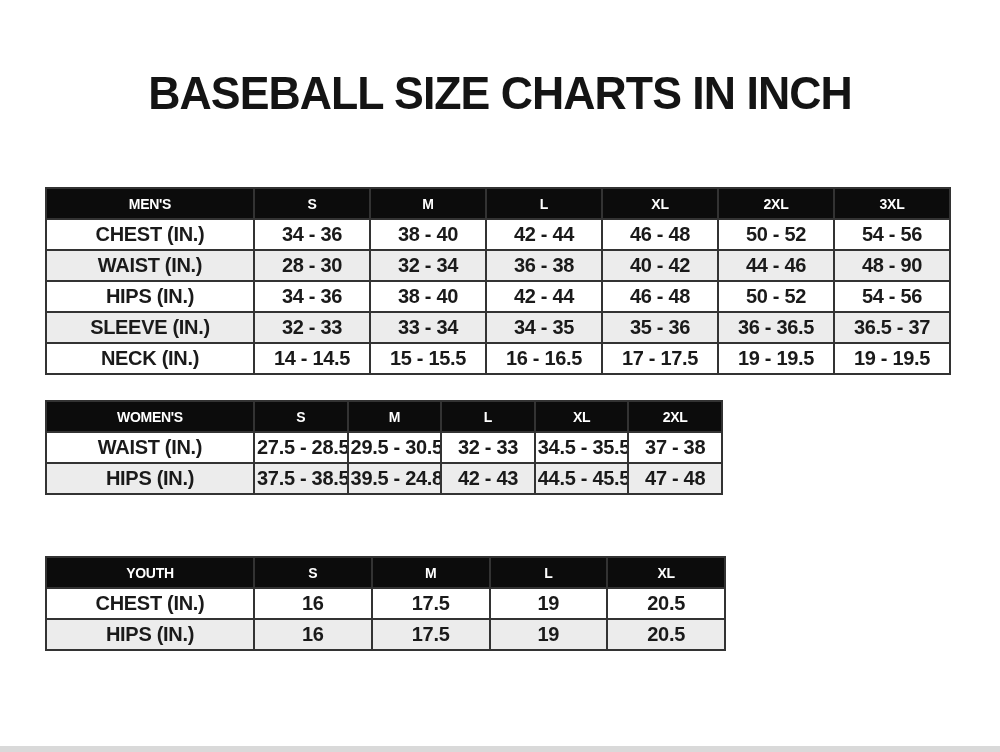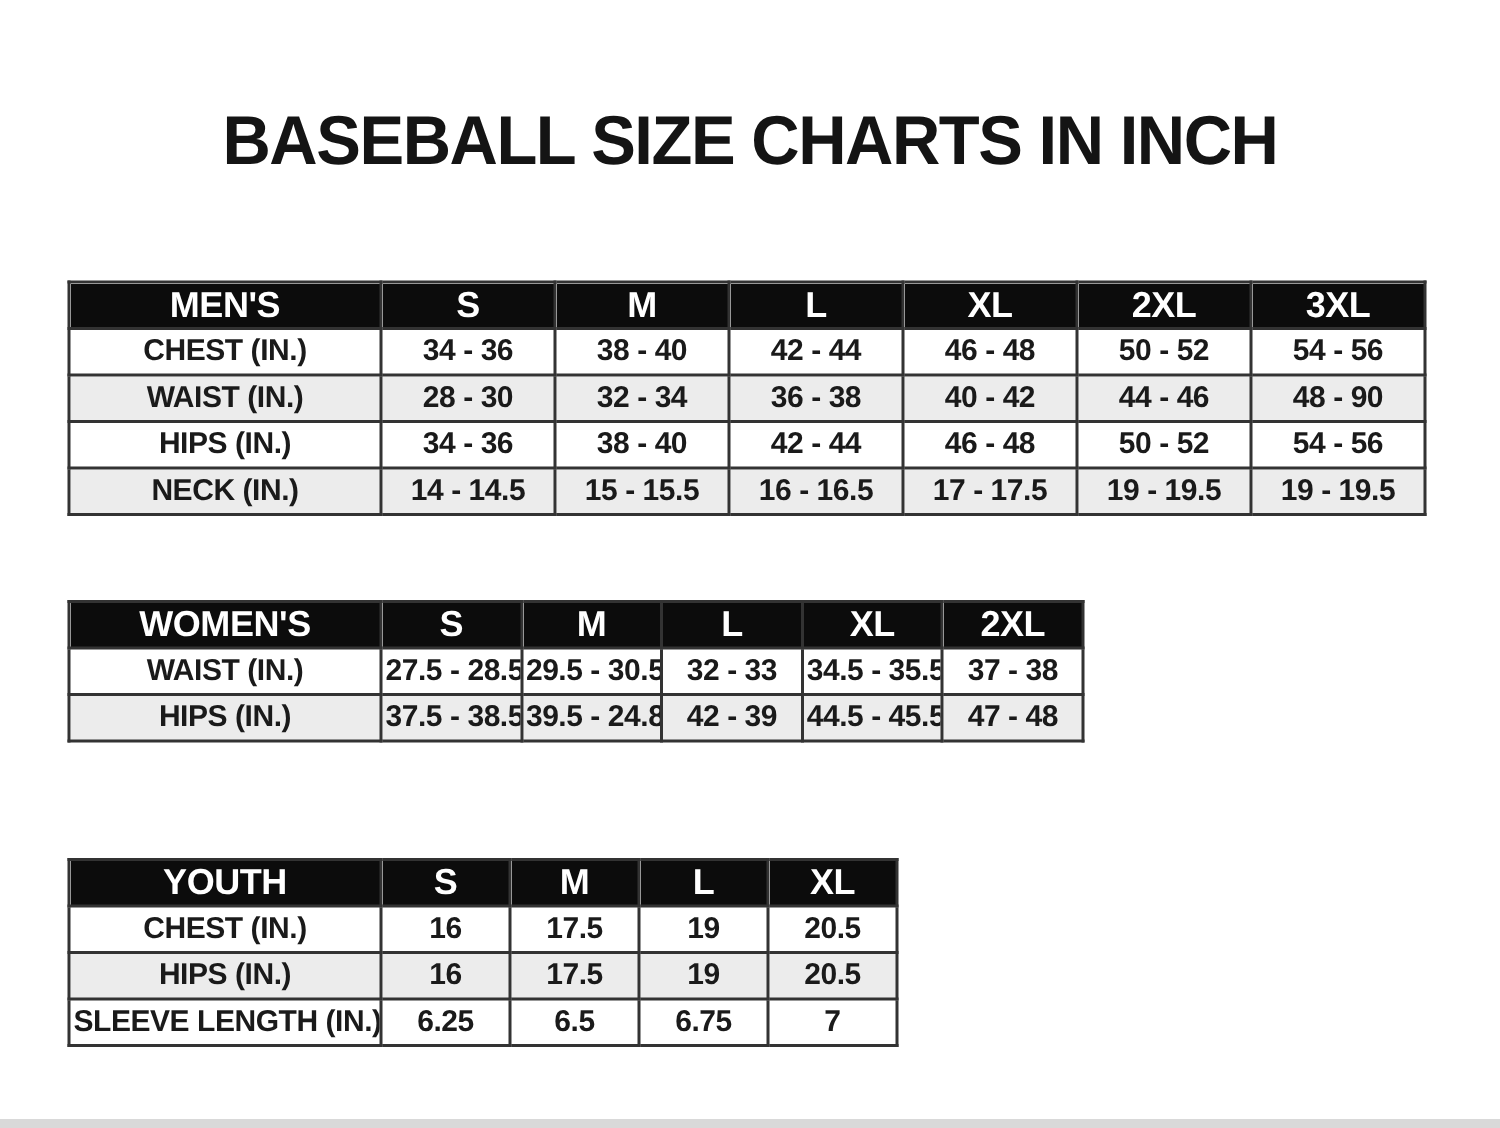--- a/index.html
+++ b/index.html
@@ -25,41 +25,41 @@
     font-weight:bold;
     color:#141414;
     letter-spacing:-1px;
     transform:scaleX(0.97);
     white-space:nowrap;
     line-height:1;
   }
   .tablewrap{position:absolute;left:45px;}
   .t-mens{top:187px;width:906px;}
   .t-womens{top:400px;width:678px;}
-  .t-youth{top:572px;width:554px;}
+  .t-youth{top:556px;width:681px;}
   table{
     width:100%;
     border-collapse:collapse;
     table-layout:fixed;
   }
   th,td{
     border:2px solid var(--border);
     height:29px;
     padding:0 2px;
     text-align:center;
     vertical-align:middle;
     font-weight:bold;
     letter-spacing:-0.3px;
     overflow:hidden;
     white-space:nowrap;
   }
   thead th{
     background:var(--header-bg);
     color:var(--header-text);
-    font-size:24px;
+    font-size:14px;
   }
   tbody td{
     background:#ffffff;
     color:#1a1a1a;
     font-size:20px;
   }
   tbody tr:nth-child(even) td{
     background:var(--stripe);
   }
   tbody td.rowlabel{
@@ -122,20 +122,29 @@
         <tr>
           <td class="rowlabel">HIPS (IN.)</td>
           <td>34 - 36</td>
           <td>38 - 40</td>
           <td>42 - 44</td>
           <td>46 - 48</td>
           <td>50 - 52</td>
           <td>54 - 56</td>
         </tr>
         <tr>
+          <td class="rowlabel">SLEEVE (IN.)</td>
+          <td>32 - 33</td>
+          <td>33 - 34</td>
+          <td>34 - 35</td>
+          <td>35 - 36</td>
+          <td>36 - 36.5</td>
+          <td>36.5 - 37</td>
+        </tr>
+        <tr>
           <td class="rowlabel">NECK (IN.)</td>
           <td>14 - 14.5</td>
           <td>15 - 15.5</td>
           <td>16 - 16.5</td>
           <td>17 - 17.5</td>
           <td>19 - 19.5</td>
           <td>19 - 19.5</td>
         </tr>
       </tbody>
     </table>
@@ -167,21 +176,21 @@
           <td>27.5 - 28.5</td>
           <td>29.5 - 30.5</td>
           <td>32 - 33</td>
           <td>34.5 - 35.5</td>
           <td>37 - 38</td>
         </tr>
         <tr>
           <td class="rowlabel">HIPS (IN.)</td>
           <td>37.5 - 38.5</td>
           <td>39.5 - 24.8</td>
-          <td>42 - 39</td>
+          <td>42 - 43</td>
           <td>44.5 - 45.5</td>
           <td>47 - 48</td>
         </tr>
       </tbody>
     </table>
   </div>
 
 <div class="tablewrap t-youth">
     <table>
       <colgroup>
@@ -208,24 +217,17 @@
           <td>19</td>
           <td>20.5</td>
         </tr>
         <tr>
           <td class="rowlabel">HIPS (IN.)</td>
           <td>16</td>
           <td>17.5</td>
           <td>19</td>
           <td>20.5</td>
         </tr>
-        <tr>
-          <td class="rowlabel">SLEEVE LENGTH (IN.)</td>
-          <td>6.25</td>
-          <td>6.5</td>
-          <td>6.75</td>
-          <td>7</td>
-        </tr>
       </tbody>
     </table>
   </div>
 
 <div class="bottom-strip"></div>
 
 </body></html>

